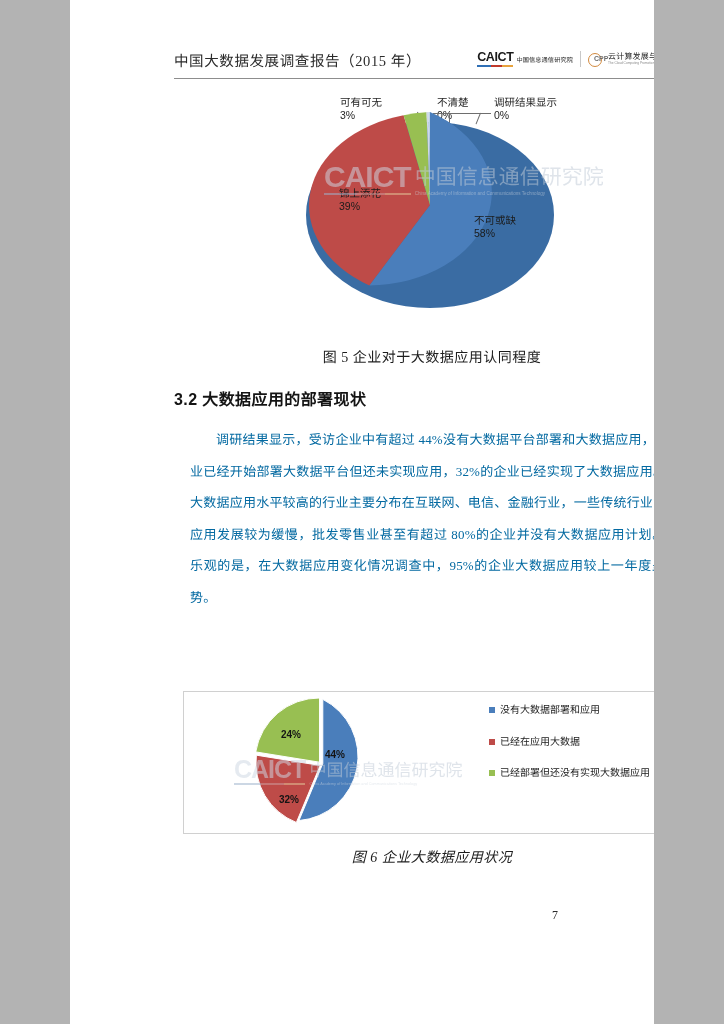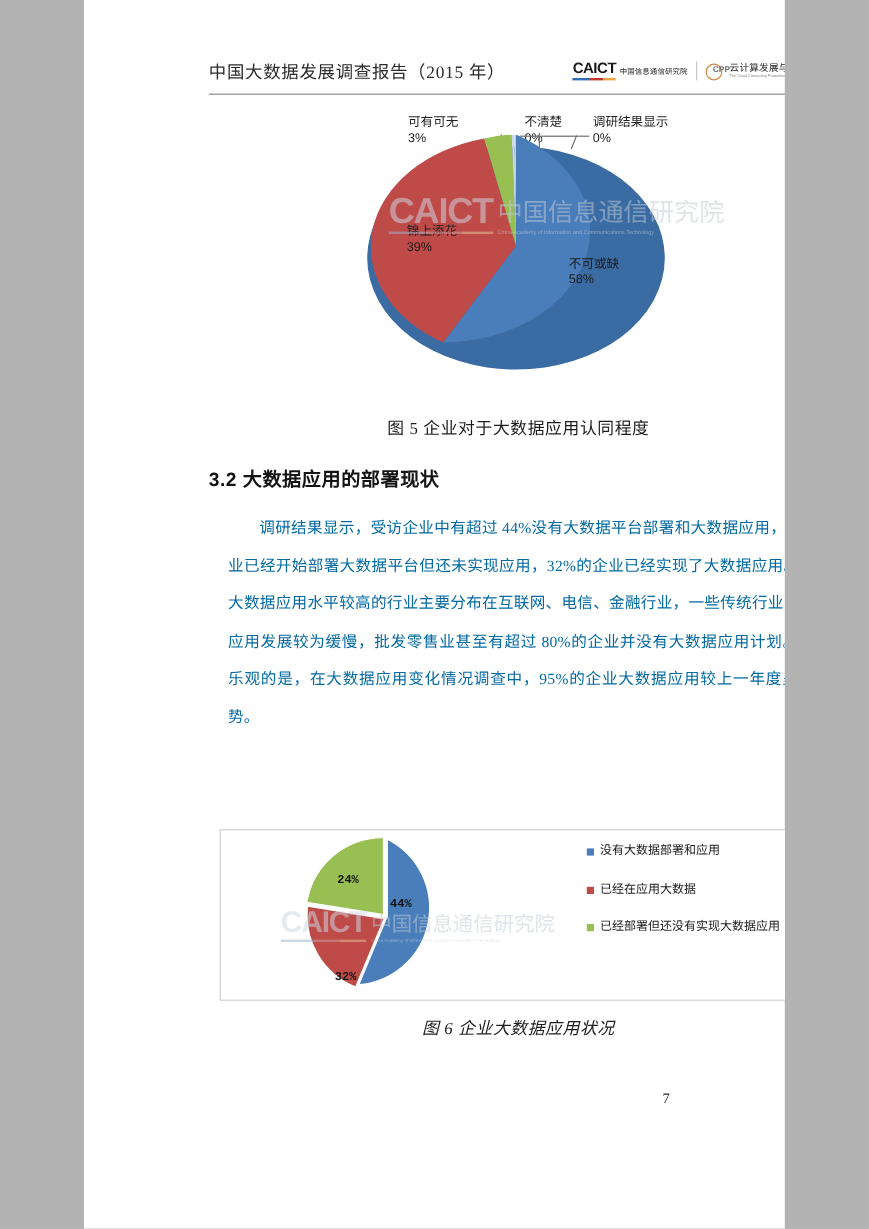--- a/index.html
+++ b/index.html
@@ -304,21 +304,21 @@
     flex: 0 0 auto;
   }
   .legend-label {
     font-family: "Liberation Sans", "DejaVu Sans", sans-serif;
     font-size: 10px;
     color: #1a1a1a;
     line-height: 1.35;
   }
   .fig6-slice-lbl {
     position: absolute;
-    font-family: Liberation Mono, monospace;
+    font-family: Liberation Sans, sans-serif;
     font-size: 10px;
     font-weight: bold;
     color: #141414;
   }
 
   .page-number {
     position: absolute;
     right: 96px;
     top: 908px;
     font-family: "Liberation Serif", "DejaVu Serif", serif;
@@ -440,21 +440,21 @@
           <path d="M100,100 L63.6,187.1 A98,98 0 0,1 2.6,84.3 Z" fill="#be4b48" stroke="#ffffff" stroke-width="1.5"></path>
         </g>
 
         <g transform="translate(-3,-2)">
           <path d="M100,100 L2.6,84.3 A98,98 0 0,1 100,2 Z" fill="#98bf52" stroke="#ffffff" stroke-width="1.5"></path>
         </g>
       </svg>
     </div>
 
     <div class="fig6-slice-lbl" style="left:141px; top:57px;">44%</div>
-    <div class="fig6-slice-lbl" style="left:95px; top:102px;margin-top:16px;">32%</div>
+    <div class="fig6-slice-lbl" style="left:95px; top:102px;">32%</div>
     <div class="fig6-slice-lbl" style="left:97px; top:37px;">24%</div>
 
     <div class="wm" style="left:50px; top:64px;">
       <div class="wm-mark">
         <div class="wm-word" style="font-size:25px;">CAICT</div>
         <div class="wm-rule"></div>
       </div>
       <div>
         <div class="wm-cn" style="font-size:17px;">中国信息通信研究院</div>
         <div class="wm-en" style="font-size:3.8px; margin-top:1px;">China Academy of Information and Communications Technology</div>

